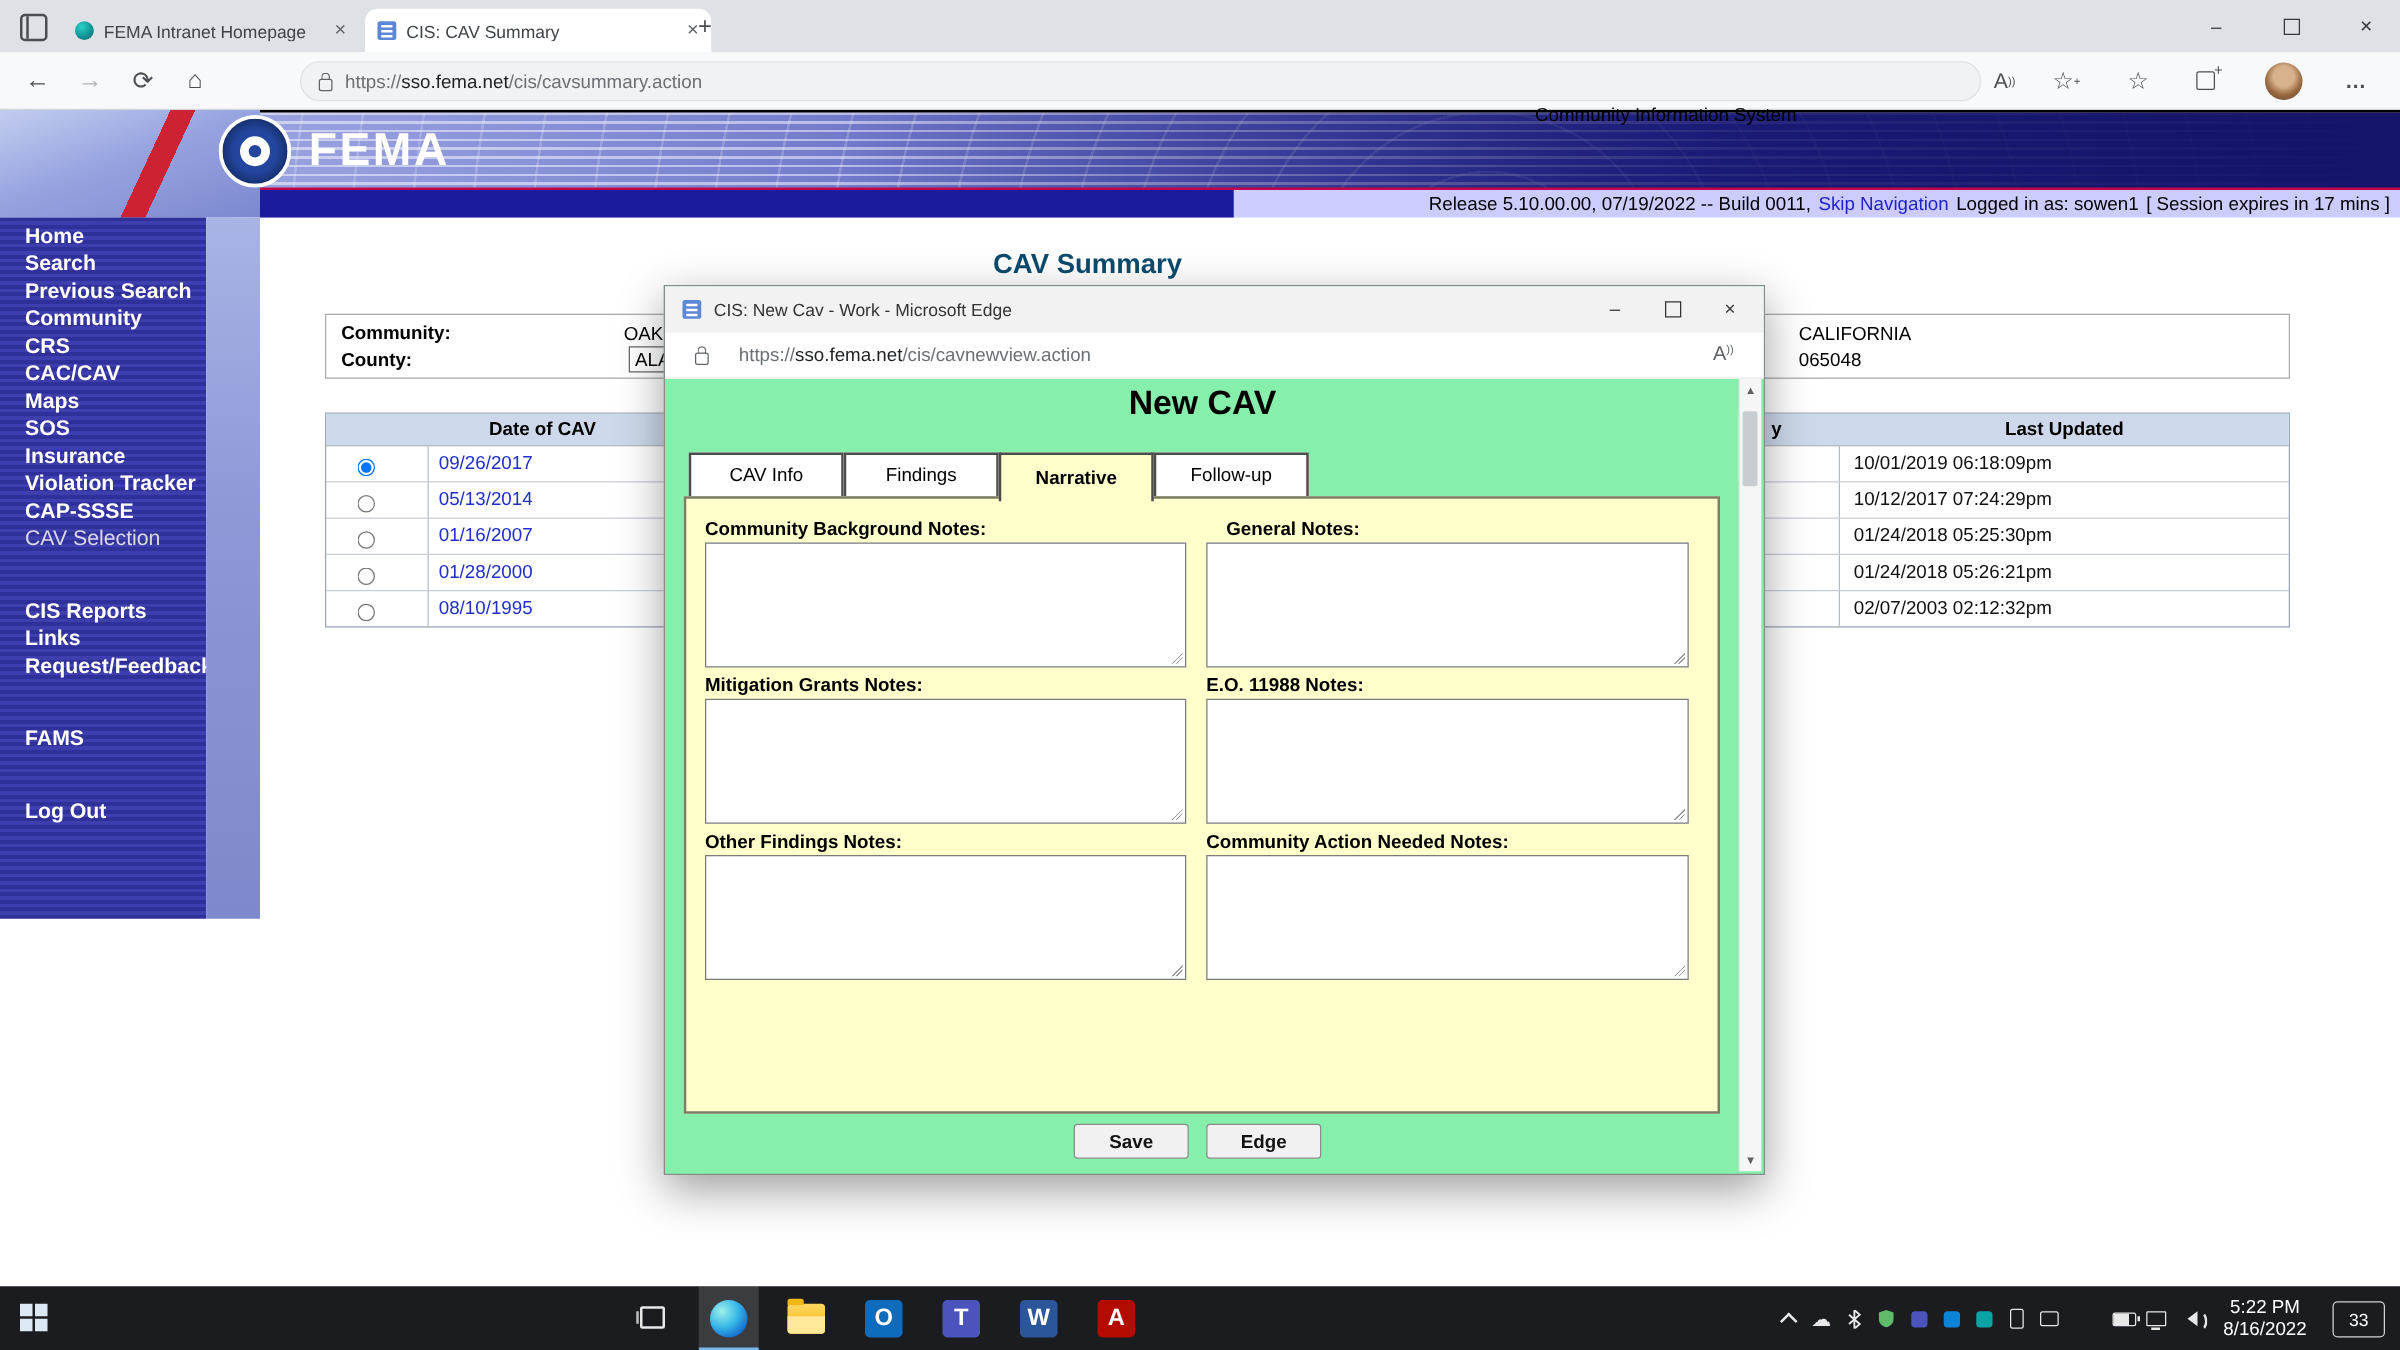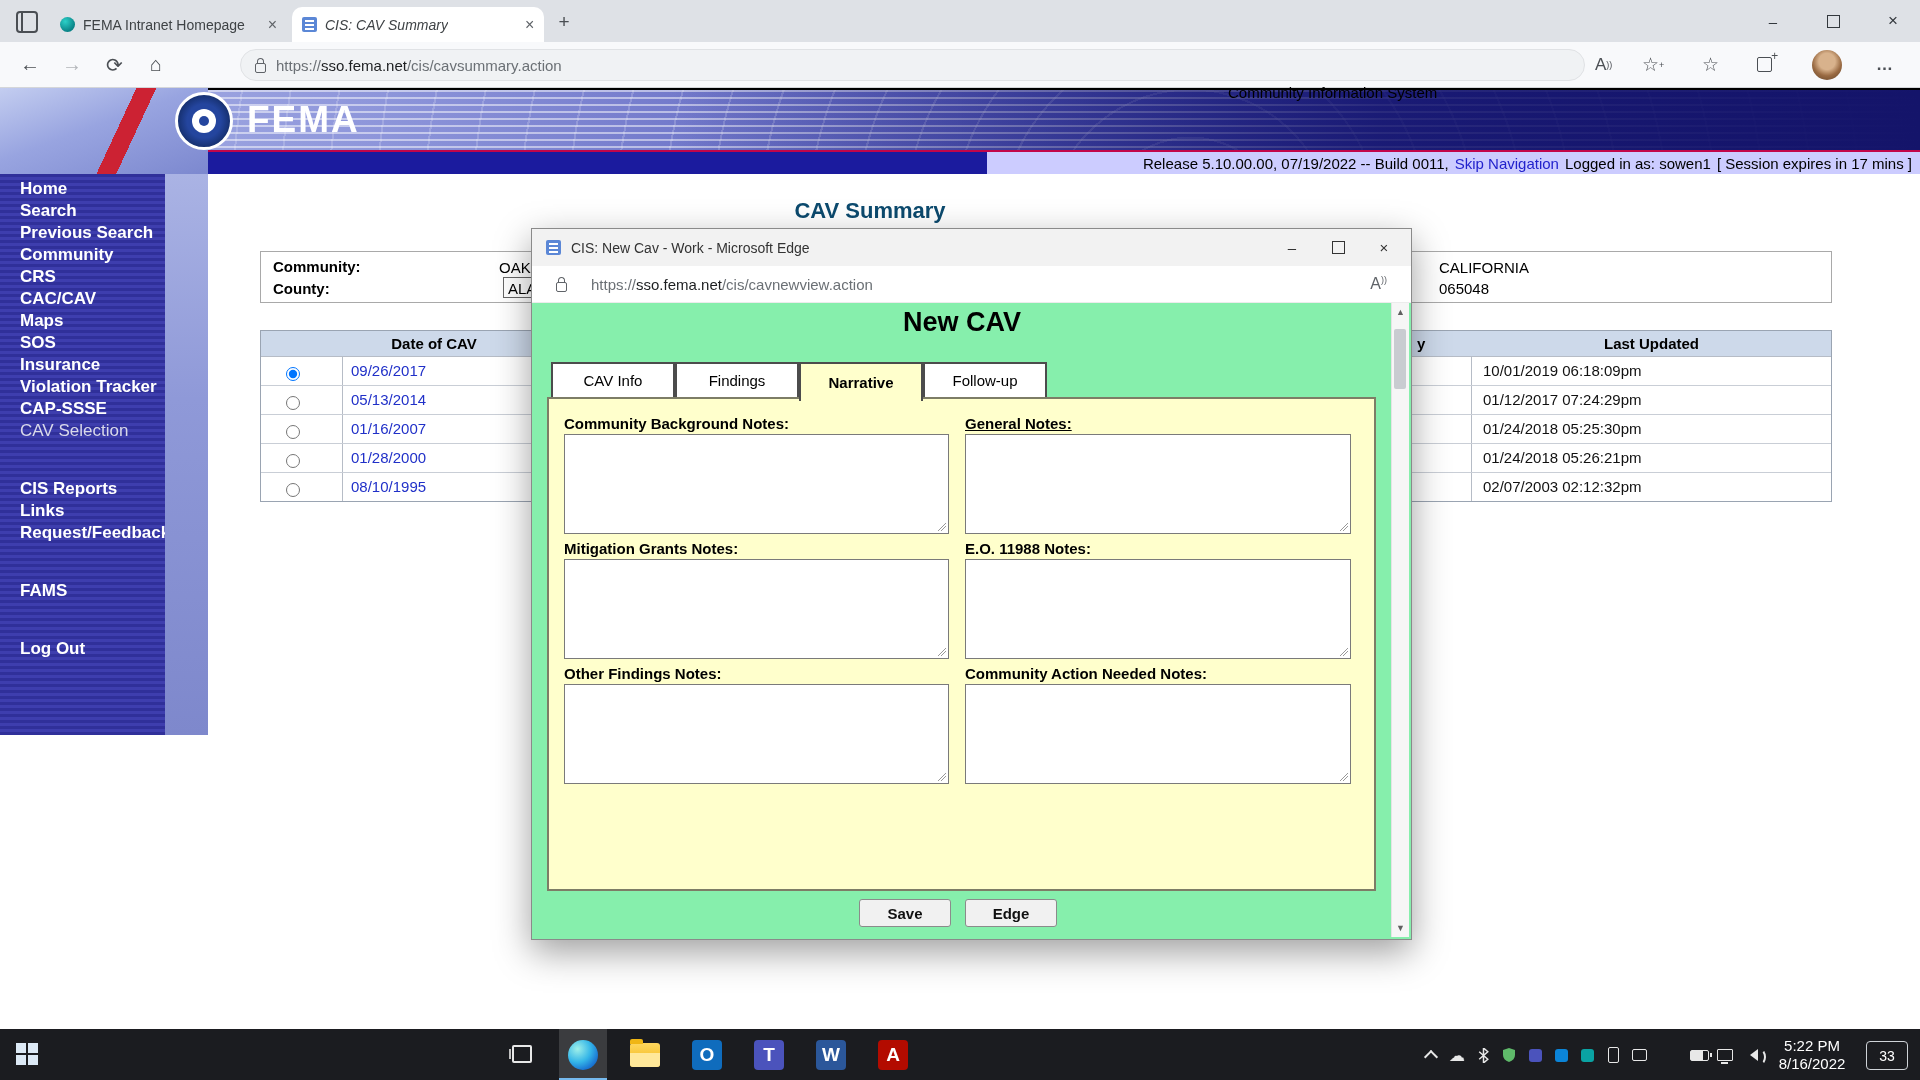--- a/index.html
+++ b/index.html
@@ -139,21 +139,21 @@
 
 <div id="screen">
 
   <div id="tabstrip">
     <div id="wsicon"></div>
     <div class="tab" style="left:50px;width:237px;">
       <span class="fav fav-sp"></span>
       <span class="tab-title">FEMA Intranet Homepage</span>
       <span class="tab-x">×</span>
     </div>
-    <div class="tab active" style="left:292px;width:252px;font-style:italic;">
+    <div class="tab active" style="left:292px;width:277px;">
       <span class="fav fav-cis"></span>
       <span class="tab-title">CIS: CAV Summary</span>
       <span class="tab-x">×</span>
     </div>
     <div id="newtab">+</div>
     <div class="winctl" id="w-min">–</div>
     <div class="winctl" id="w-max">
         <i></i>
       </div>
     <div class="winctl" id="w-close">×</div>
@@ -239,21 +239,21 @@
     </div>
     <div id="tbody">
         <div class="trow">
           <input type="radio" name="cavsel" checked="" style="">
           <span class="cav-date">09/26/2017</span>
           <span class="cav-upd">10/01/2019 06:18:09pm</span>
         </div>
         <div class="trow">
           <input type="radio" name="cavsel" style="">
           <span class="cav-date">05/13/2014</span>
-          <span class="cav-upd">01/12/2017 07:24:29pm</span>
+          <span class="cav-upd">10/12/2017 07:24:29pm</span>
         </div>
         <div class="trow">
           <input type="radio" name="cavsel" style="">
           <span class="cav-date">01/16/2007</span>
           <span class="cav-upd">01/24/2018 05:25:30pm</span>
         </div>
         <div class="trow">
           <input type="radio" name="cavsel" style="">
           <span class="cav-date">01/28/2000</span>
           <span class="cav-upd">01/24/2018 05:26:21pm</span>
@@ -286,21 +286,21 @@
     <div id="pheading">New CAV</div>
     <div id="ptabs">
         <div class="ptab" style="left: 19px;">CAV Info</div>
         <div class="ptab" style="left: 143px;">Findings</div>
         <div class="ptab active" style="left: 267px;">Narrative</div>
         <div class="ptab" style="left: 391px;">Follow-up</div>
       </div>
     <div id="ppanel">
         <div class="flabel" style="left: 15px; top: 16px;">Community Background Notes:</div>
         <textarea class="fta" style="left: 15px; top: 35px; width: 385px; height: 100px;"></textarea>
-        <div class="flabel" style="left: 416px; top: 16px; text-decoration: underline;">General Notes:</div>
+        <div class="flabel" style="left: 432px; top: 16px;">General Notes:</div>
         <textarea class="fta" style="left: 416px; top: 35px; width: 386px; height: 100px;"></textarea>
         <div class="flabel" style="left: 15px; top: 141px;">Mitigation Grants Notes:</div>
         <textarea class="fta" style="left: 15px; top: 160px; width: 385px; height: 100px;"></textarea>
         <div class="flabel" style="left: 416px; top: 141px;">E.O. 11988 Notes:</div>
         <textarea class="fta" style="left: 416px; top: 160px; width: 386px; height: 100px;"></textarea>
         <div class="flabel" style="left: 15px; top: 266px;">Other Findings Notes:</div>
         <textarea class="fta" style="left: 15px; top: 285px; width: 385px; height: 100px;"></textarea>
         <div class="flabel" style="left: 416px; top: 266px;">Community Action Needed Notes:</div>
         <textarea class="fta" style="left: 416px; top: 285px; width: 386px; height: 100px;"></textarea>
       </div>

